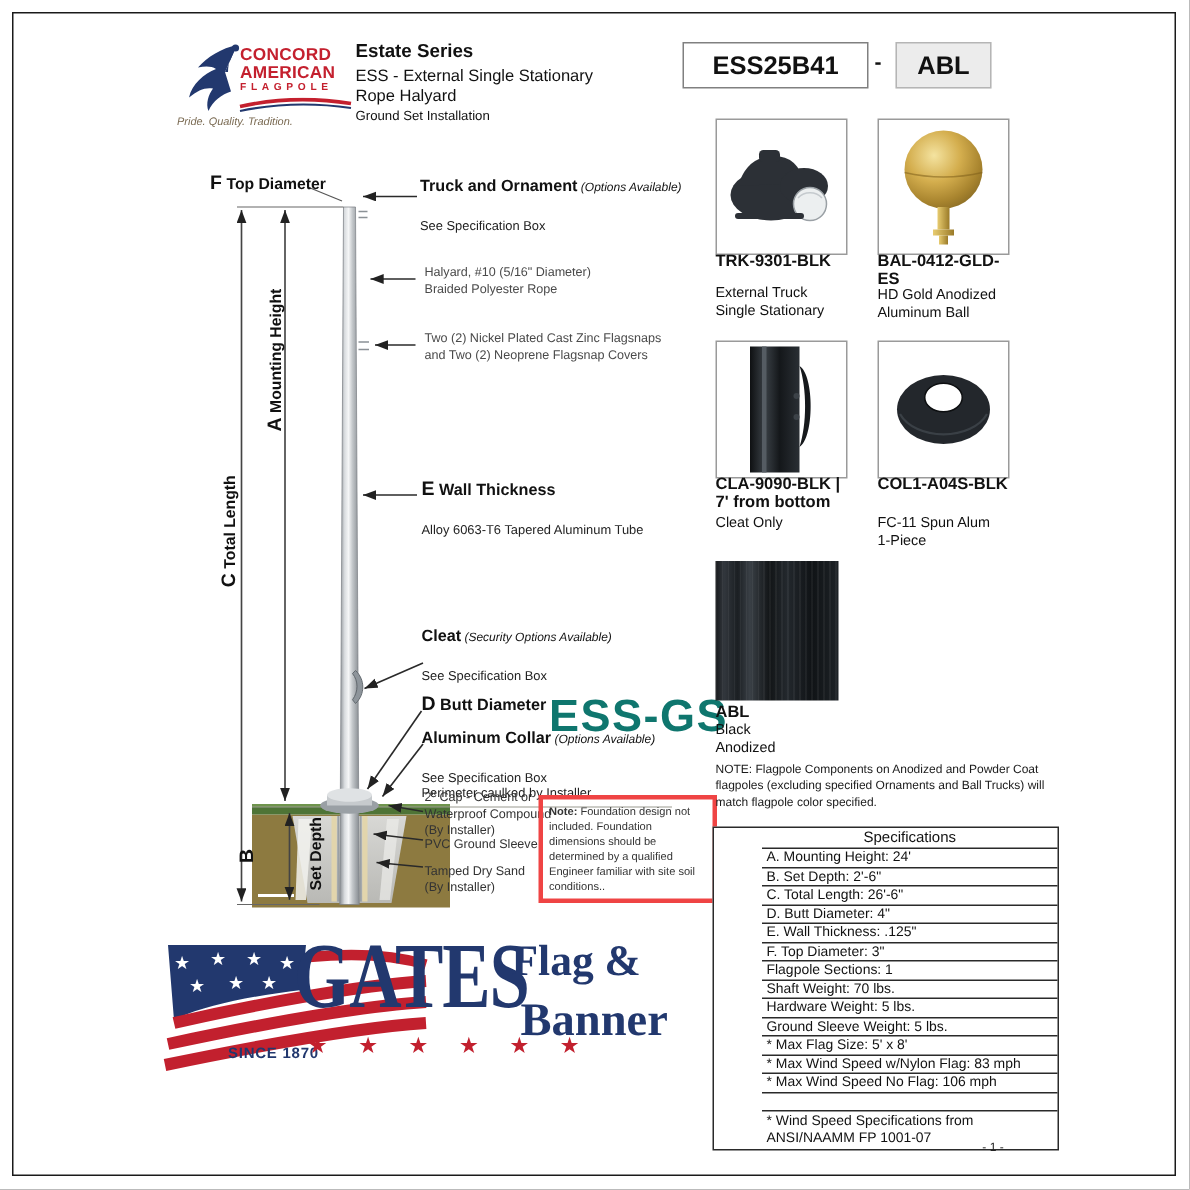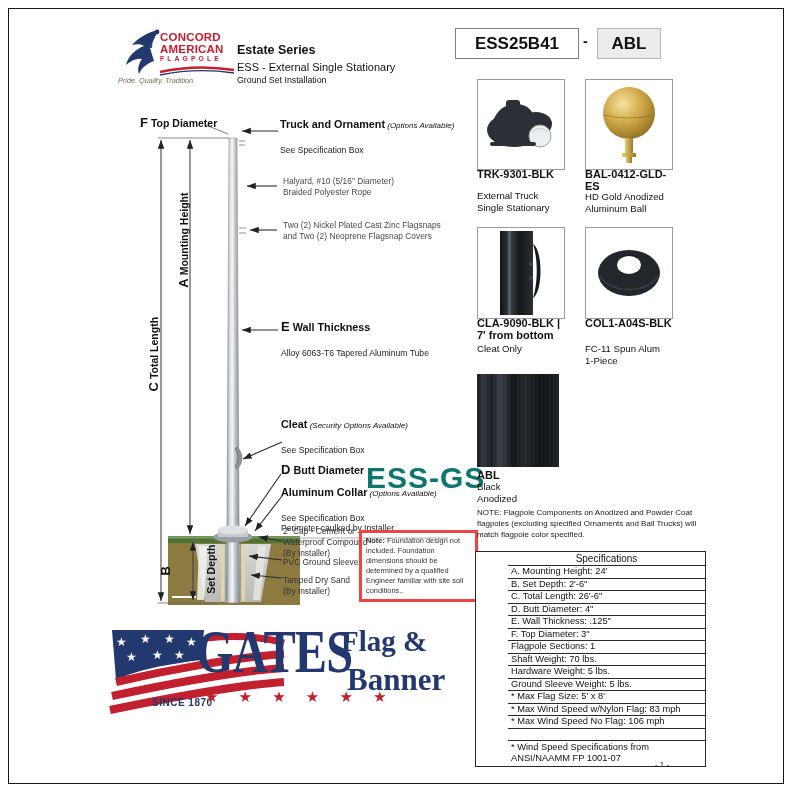--- a/index.html
+++ b/index.html
@@ -9,21 +9,21 @@
   .abs{position:absolute;}
   .pre{white-space:pre-line;}
 
   
   .brand{left:116px;top:28px;width:125px;height:60px;}
   .brand-text{position:absolute;left:44px;top:4px;line-height:1.0;}
   .brand-l1,.brand-l2{font-size:11.5px;font-weight:700;color:#c4202e;letter-spacing:.2px;}
   .brand-l3{font-size:6.8px;font-weight:700;color:#c4202e;letter-spacing:3.1px;margin-top:1px;}
   .brand-tag{position:absolute;left:2px;top:48px;width:125px;font-size:7.3px;font-style:italic;color:#7a6a52;}
   .title-blk{left:237px;top:27px;width:220px;}
-  .title-series{font-size:12.5px;font-weight:700;margin-top:16px;}
+  .title-series{font-size:12.5px;font-weight:700;}
   .title-sub{font-size:11px;margin-top:4px;line-height:1.18;}
   .title-inst{font-size:8.8px;margin-top:1px;}
   .model-box{left:455px;top:28px;width:122px;height:29px;border:1.5px solid #808080;
              font-size:17px;font-weight:700;text-align:center;line-height:29px;background:#fff;}
   .model-dash{left:583px;top:33px;font-size:14px;font-weight:700;}
   .finish-box{left:597px;top:28px;width:62px;height:29px;border:1.5px solid #b5b5b5;background:#ececec;
               font-size:17px;font-weight:700;text-align:center;line-height:29px;}
 
   
   .lbl{position:absolute;line-height:1.15;}
@@ -91,20 +91,21 @@
         <path d="M2,9 Q38,1.5 76,7" stroke="#22386e" stroke-width="1.4" fill="none"></path>
       </svg>
     </div>
     <div class="brand-tag">Pride. Quality. Tradition.</div>
   </div>
 
   <div class="abs title-blk">
     <div class="title-series">Estate Series</div>
     <div class="title-sub">
       <div>ESS - External Single Stationary</div>
+      <div>Rope Halyard</div>
     </div>
     <div class="title-inst">Ground Set Installation</div>
   </div>
 
   <div class="abs model-box">ESS25B41</div>
   <div class="abs model-dash">-</div>
   <div class="abs finish-box">ABL</div>
 
   <svg class="abs" style="left:118px;top:103px" width="352" height="532" viewBox="0 0 352 532">
     <defs>

